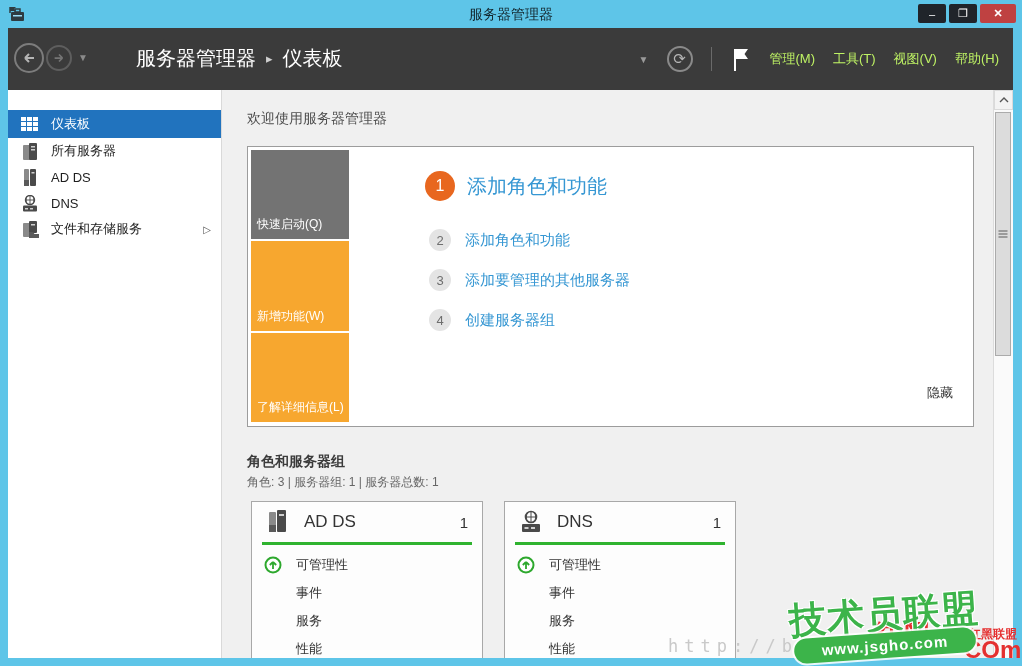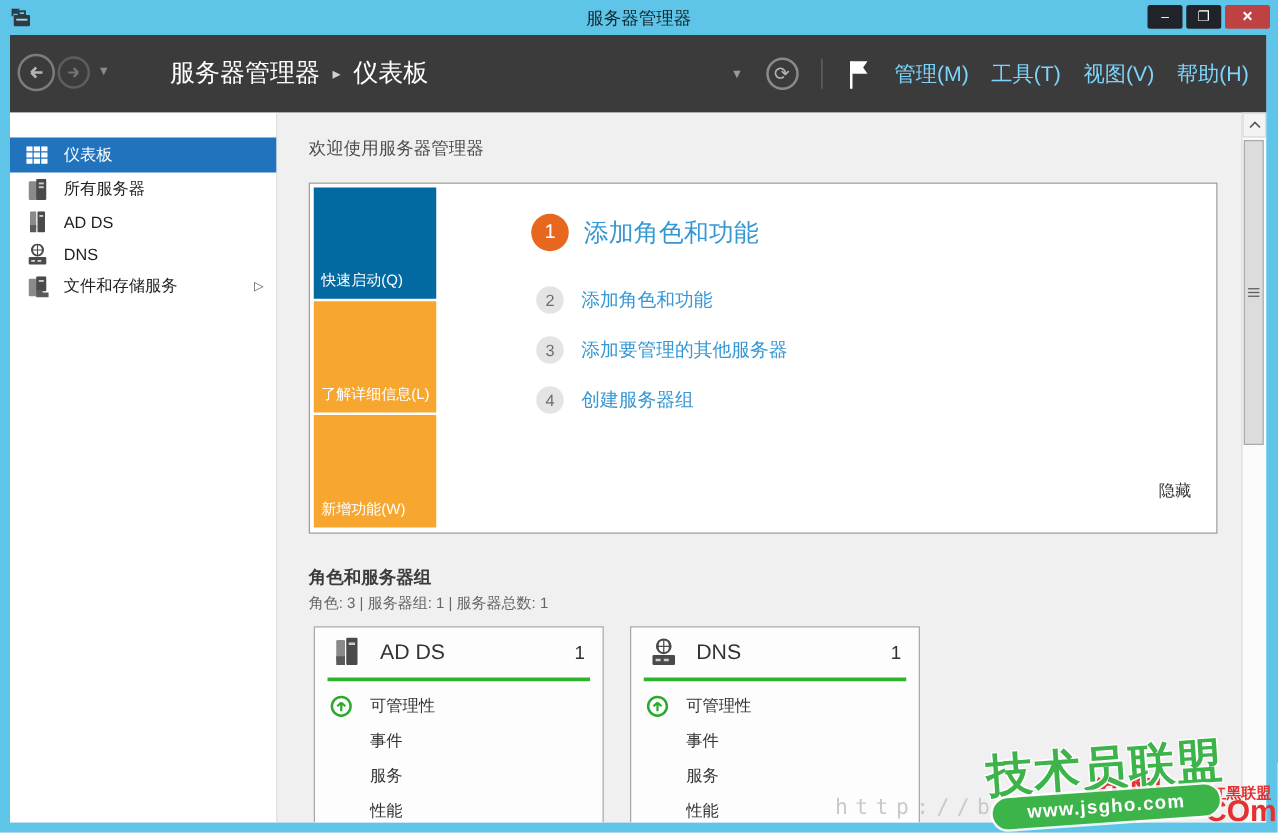--- a/index.html
+++ b/index.html
@@ -30,21 +30,21 @@
   .nav-back { left:6px; width:30px; height:30px; }
   .nav-fwd  { left:38px; width:26px; height:26px; top:17px; border-color:#5e5e5e; }
   .nav-caret { position:absolute; left:70px; top:24px; color:#8a8a8a; font-size:10px; }
   .breadcrumb { position:absolute; left:128px; top:17px; font-size:20px; display:flex; align-items:center; gap:10px; }
   .breadcrumb .sep { color:#cfcfcf; font-size:13px; }
   .nav-right { position:absolute; right:14px; top:0; height:62px; display:flex; align-items:center; gap:18px; }
   .nav-right .caret2 { color:#9a9a9a; font-size:10px; }
   .refresh-circle { width:26px; height:26px; border:2px solid #8a8a8a; border-radius:50%;
         display:flex; align-items:center; justify-content:center; color:#b5b5b5; font-size:15px; }
   .vsep { width:1px; height:24px; background:#6a6a6a; }
-  .menu-item { font-size:17px; color:#7dd3fc; cursor:default; }
+  .menu-item { font-size:13px; color:#bef264; cursor:default; }
 
   
   .app-body { position:absolute; left:0; top:62px; right:0; bottom:0; display:flex; overflow:hidden; }
 
   
   .sidebar { width:214px; background:#fff; border-right:1px solid #d9d9d9; padding-top:20px; flex:none; }
   .side-item { height:26px; display:flex; align-items:center; padding-left:13px; font-size:13px; color:#1e1e1e;
                position:relative; cursor:default; }
   .side-item .s-icon { width:20px; height:18px; margin-right:10px; flex:none; display:flex; align-items:center; }
   .side-item.selected { height:28px; background:#2173BE; color:#fff; }
@@ -52,21 +52,21 @@
 
   
   .main { flex:1; position:relative; background:#F0F0F0; overflow:hidden; }
   .welcome-heading { position:absolute; left:25px; top:20px; font-size:14px; color:#4e4e4e; }
 
   .welcome-tile { position:absolute; left:25px; top:56px; width:727px; height:281px;
                   background:#fff; border:1px solid #9c9c9c; }
   .quick-col { position:absolute; left:3px; top:3px; width:98px; }
   .quick-block { width:98px; position:relative; margin-bottom:2px; cursor:default; }
   .quick-block .q-label { position:absolute; left:6px; bottom:6px; color:#fff; font-size:12px; }
-  .qb1 { height:89px; background:#0369a1; }
+  .qb1 { height:89px; background:#737373; }
   .qb2 { height:90px; background:#F7A72F; }
   .qb3 { height:89px; background:#F7A72F; }
 
   .steps { position:absolute; left:177px; top:24px; }
   .step { display:flex; align-items:center; cursor:default; }
   .step-1 { margin-bottom:28px; }
   .step-n { margin-bottom:18px; }
   .num { border-radius:50%; display:flex; align-items:center; justify-content:center; flex:none; }
   .num-1 { width:30px; height:30px; background:#E8671F; color:#fff; font-size:16px; margin-right:12px; }
   .num-n { width:22px; height:22px; background:#E4E4E4; color:#6e6e6e; font-size:13px; margin:0 14px 0 4px; }
@@ -240,25 +240,25 @@
     </div>
 
     <div class="main">
       <div class="welcome-heading">欢迎使用服务器管理器</div>
 
       <div class="welcome-tile">
         <div class="quick-col">
           <div class="quick-block qb1">
             <span class="q-label">快速启动(Q)</span>
           </div>
+          <div class="quick-block qb2">
+            <span class="q-label">新增功能(W)</span>
+          </div>
           <div class="quick-block qb3">
             <span class="q-label">了解详细信息(L)</span>
-          </div>
-          <div class="quick-block qb2">
-            <span class="q-label">新增功能(W)</span>
           </div>
         </div>
 
         <div class="steps">
           <div class="step step-1">
             <span class="num num-1">1</span>
             <span class="step-label-1">添加角色和功能</span>
           </div>
           <div class="step step-n">
             <span class="num num-n">2</span>

